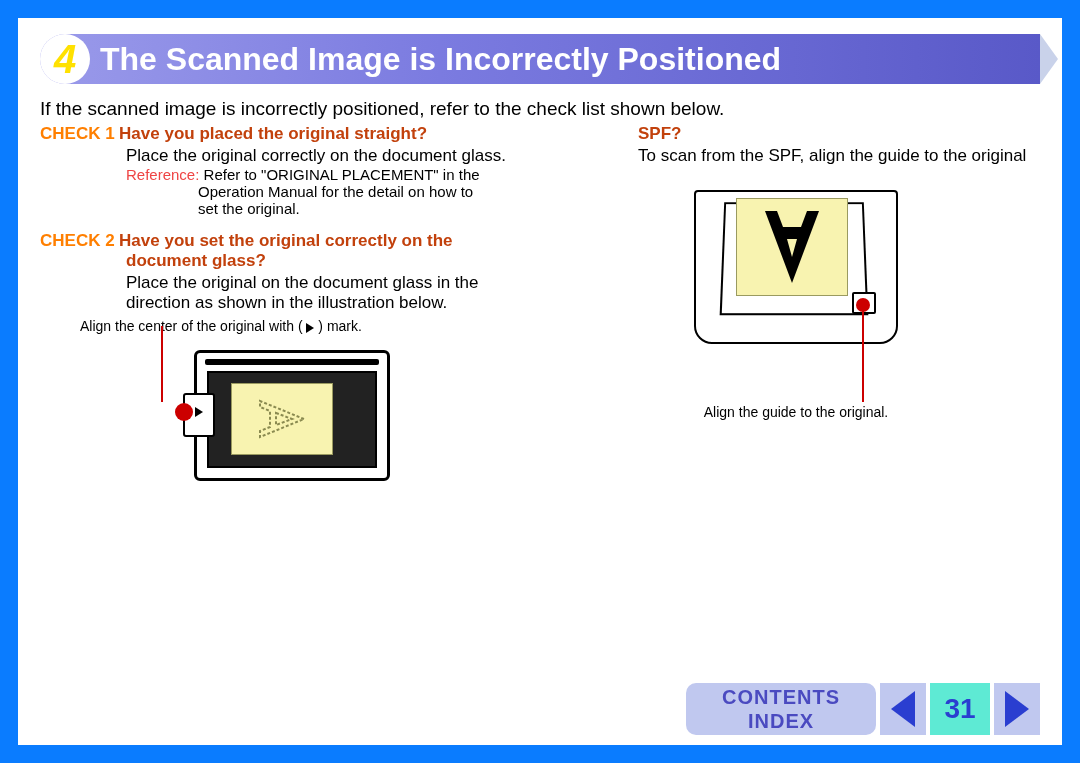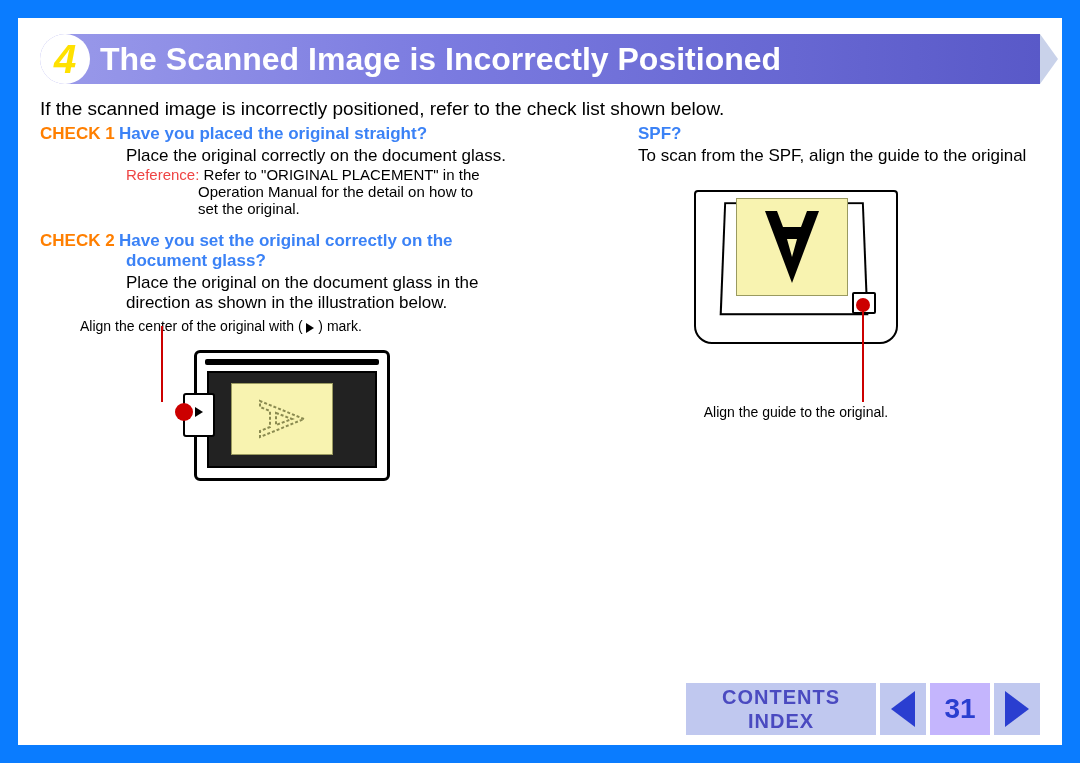--- a/index.html
+++ b/index.html
@@ -72,21 +72,21 @@
   }
   .col {
     width: 50%;
   }
   .check-label {
     color: #ff7f00;
     font-weight: bold;
     font-size: 17px;
   }
   .check-question {
-    color: #3b82f6;
+    color: #c2410c;
     font-weight: bold;
     font-size: 17px;
   }
   .body-text {
     font-size: 17px;
     color: #000;
     margin-left: 86px;
     line-height: 1.15;
   }
   .body-text.tight {
@@ -250,20 +250,21 @@
     gap: 0;
   }
   .nav-box {
     background: #c0c8ef;
     width: 190px;
     display: flex;
     flex-direction: column;
     align-items: center;
     justify-content: center;
     padding: 2px 0;
+    border-radius: 10px;
   }
   .nav-link {
     color: #4a4ac0;
     font-weight: bold;
     font-size: 20px;
     line-height: 1.2;
     letter-spacing: 1px;
   }
   .arrow-cell {
     width: 46px;
@@ -284,21 +285,21 @@
     border-right: 24px solid #2a3ed0;
   }
   .arrow-cell .tri-right {
     width: 0; height: 0;
     border-top: 18px solid transparent;
     border-bottom: 18px solid transparent;
     border-left: 24px solid #2a3ed0;
   }
   .page-cell {
     width: 60px;
-    background: #c4b5fd;
+    background: #5eead4;
     display: flex;
     align-items: center;
     justify-content: center;
     color: #2a3ed0;
     font-size: 28px;
     font-weight: bold;
     margin-left: 4px;
   }
 
   .tri-inline {

